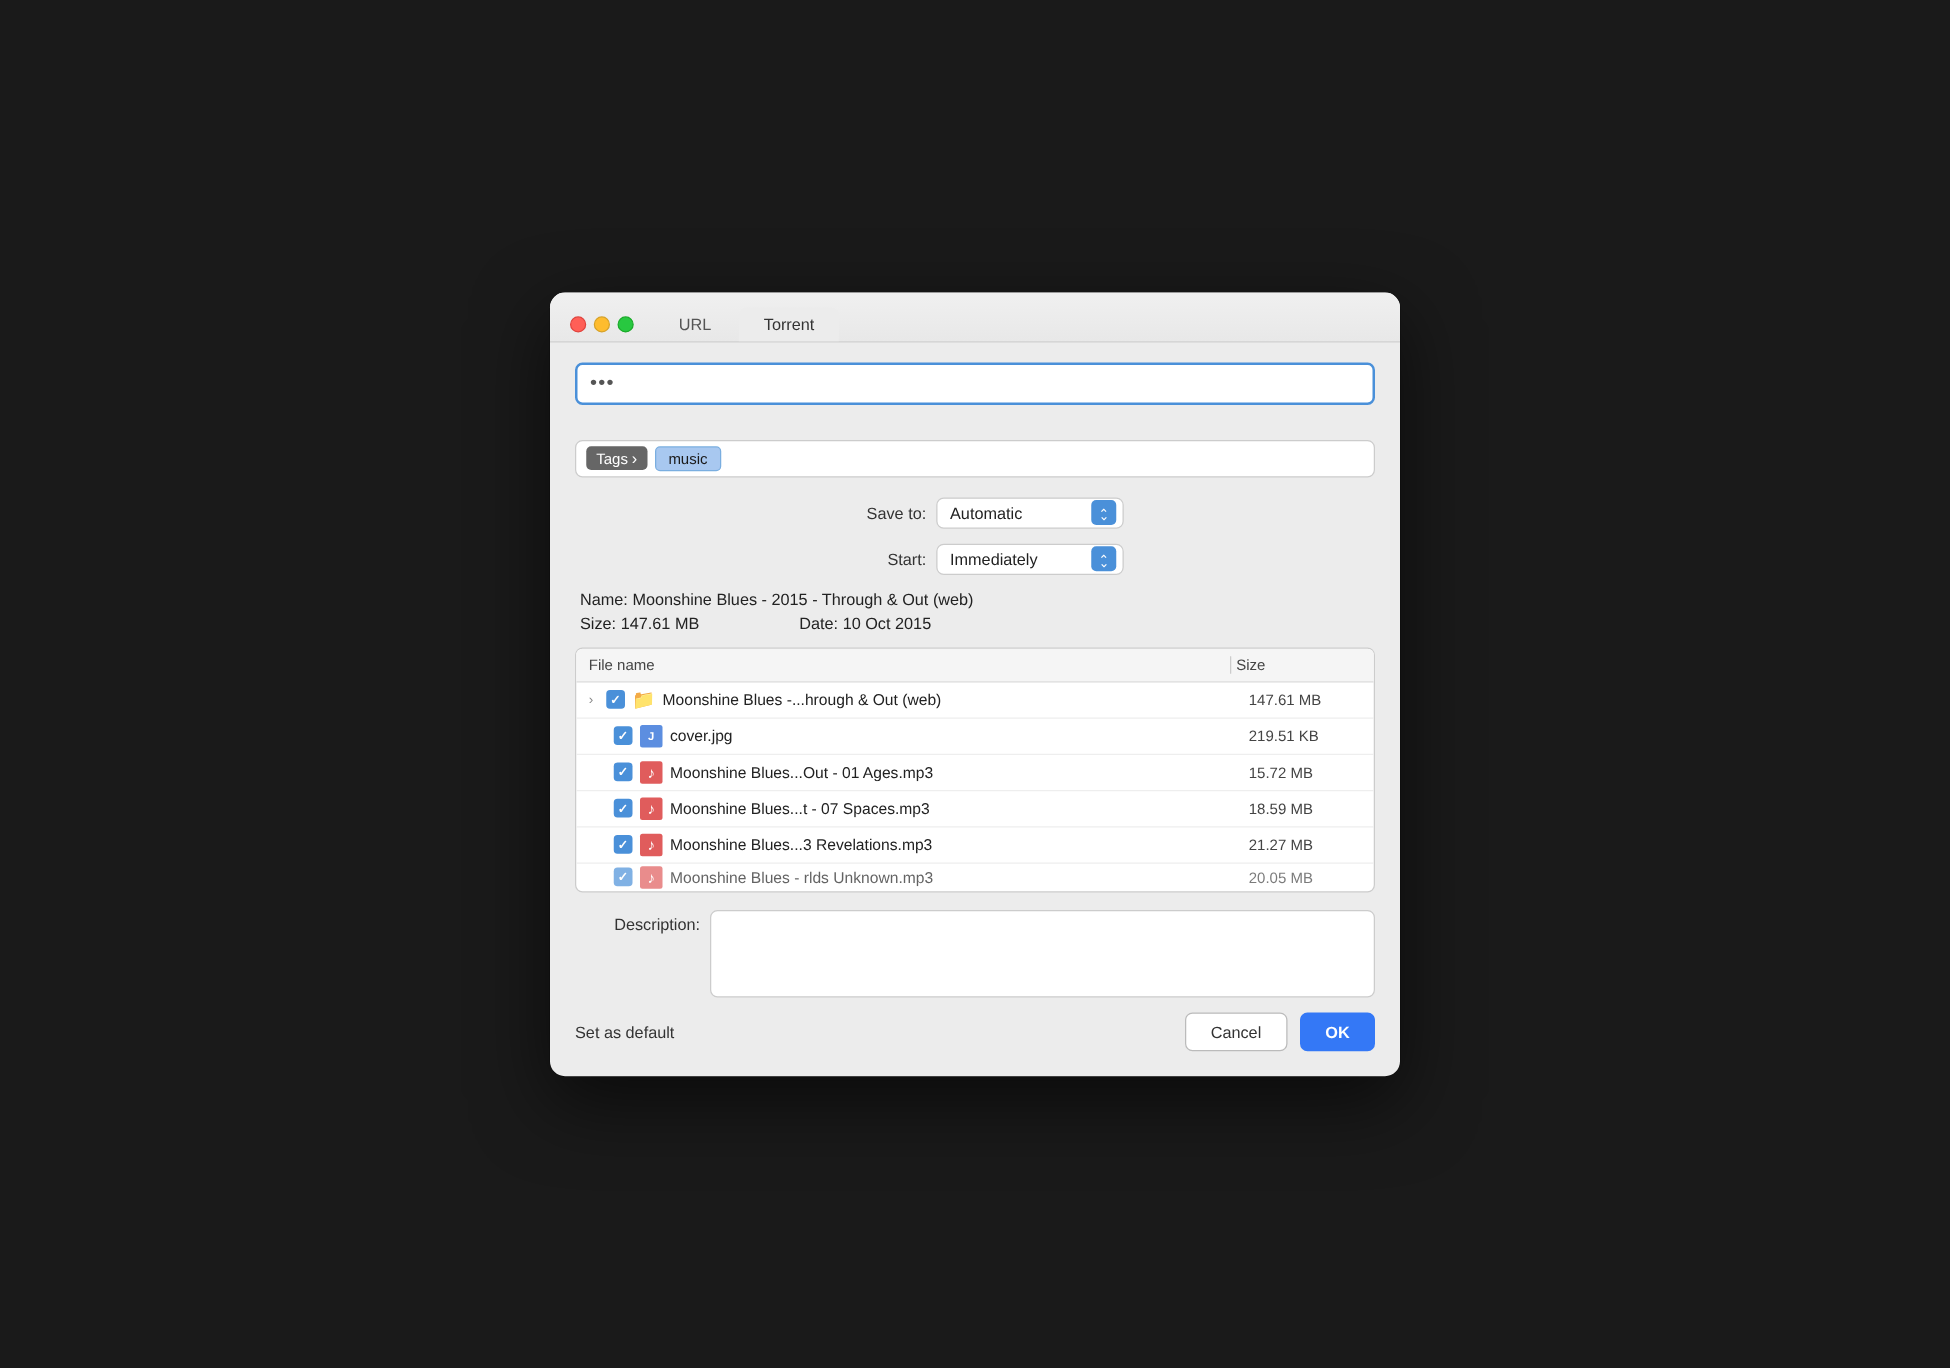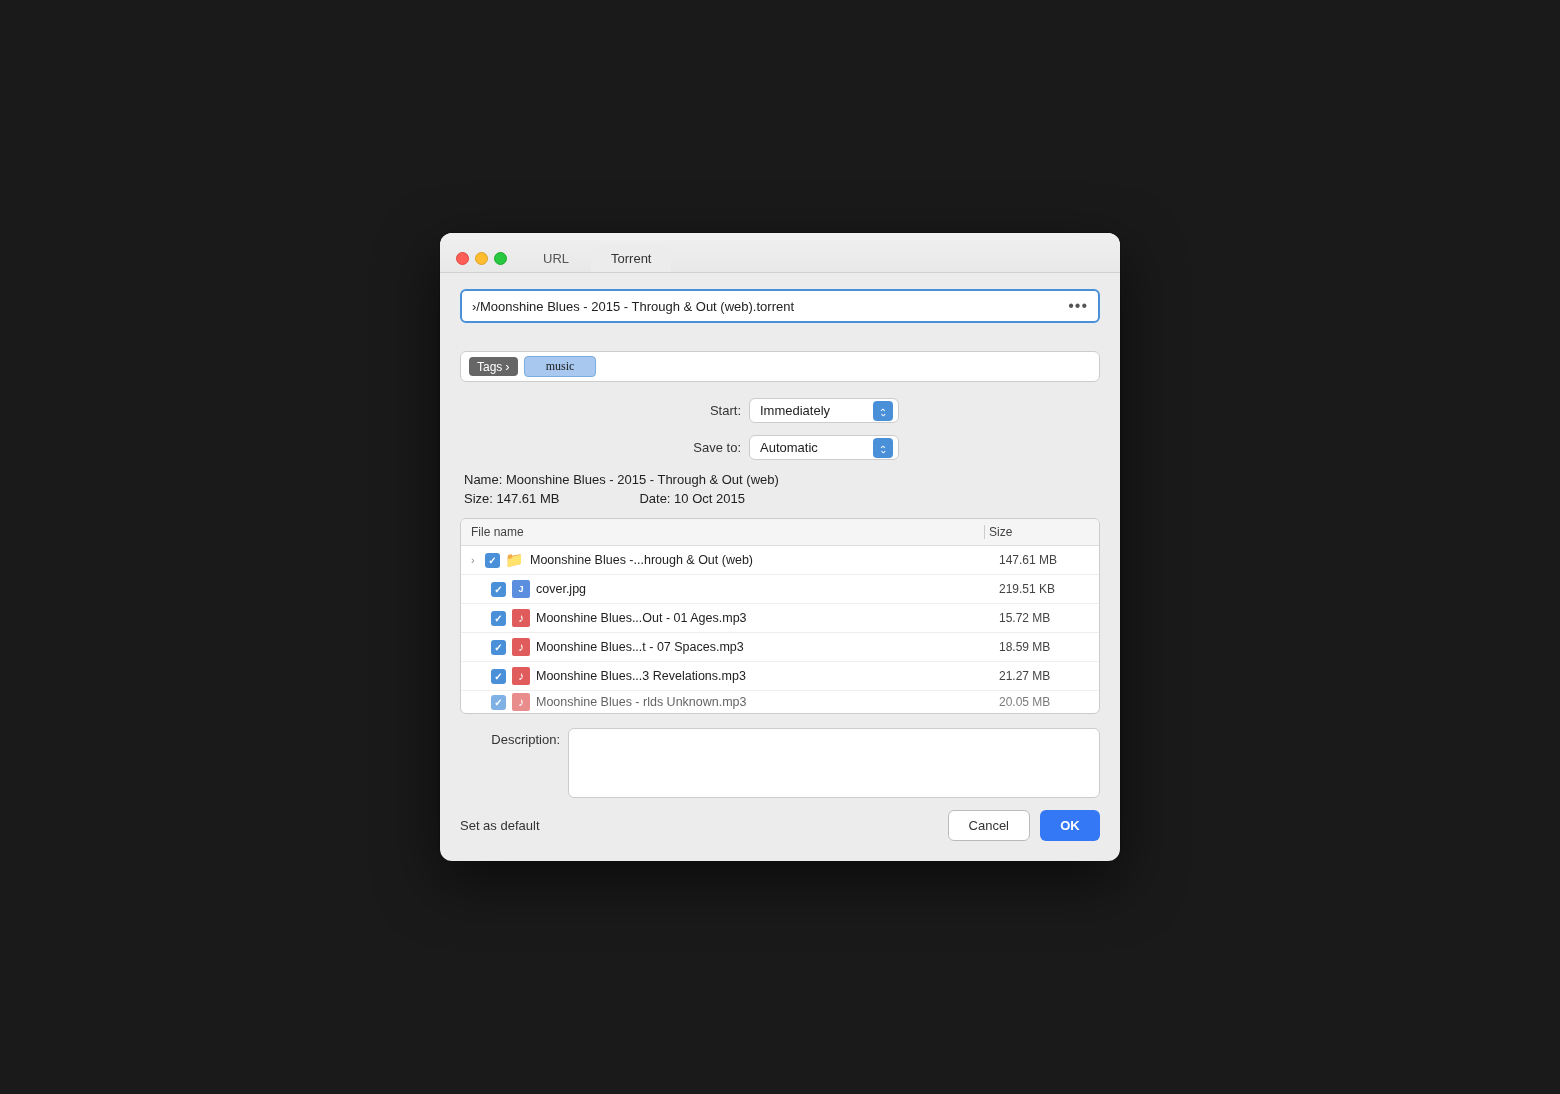--- a/index.html
+++ b/index.html
@@ -133,24 +133,23 @@
 
     .tags-label::after {
       content: "›";
       font-size: 13px;
     }
 
     .tag-chip {
       background: #a8c8f0;
       border: 1px solid #7aaee0;
       border-radius: 4px;
-      padding: 2px 21px;
+      padding: 2px 10px;
       font-size: 12px;
       color: #1a1a1a;
-      font-family: Liberation Serif, serif;
     }
 
     .form-row {
       display: flex;
       align-items: center;
       justify-content: center;
       margin-bottom: 12px;
       gap: 8px;
     }
 
@@ -441,44 +440,43 @@
     </div>
     <div class="tab-bar">
       <div class="tab inactive">URL</div>
       <div class="tab active">Torrent</div>
     </div>
   </div>
 
   <div class="content">
 
     <div class="file-path-row">
-      <span class="file-path-text">›/Moonshine Blues - 2015 - Through &amp; Out (web).torrent</span>
       <button class="dots-btn">•••</button>
     </div>
 
     <div class="tags-row">
       <span class="tags-label">Tags</span>
       <span class="tag-chip">music</span>
+    </div>
+
+    <div class="form-row">
+      <span class="form-label">Save to:</span>
+      <div class="select-wrapper">
+        <select>
+          <option>Automatic</option>
+        </select>
+        <div class="select-arrow"></div>
+      </div>
     </div>
 
     <div class="form-row">
       <span class="form-label">Start:</span>
       <div class="select-wrapper">
         <select>
           <option>Immediately</option>
-        </select>
-        <div class="select-arrow"></div>
-      </div>
-    </div>
-
-    <div class="form-row">
-      <span class="form-label">Save to:</span>
-      <div class="select-wrapper">
-        <select>
-          <option>Automatic</option>
         </select>
         <div class="select-arrow"></div>
       </div>
     </div>
 
     <div class="info-section">
       <div class="info-name">
         <span>Name:</span>
         <span>Moonshine Blues - 2015 - Through &amp; Out (web)</span>
       </div>

